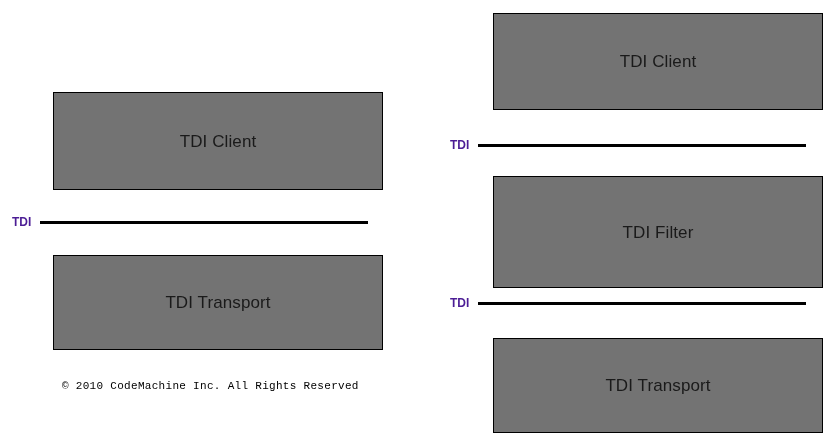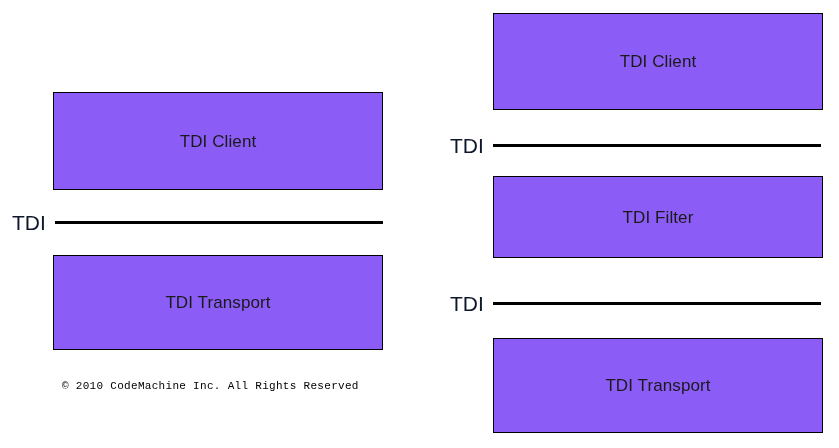--- a/index.html
+++ b/index.html
@@ -22,21 +22,21 @@
     top: 0;
     height: 448px;
   }
   #diagram-left  { left: 0px;   width: 420px; }
   #diagram-right { left: 420px; width: 419px; }
 
   .node-box {
     position: absolute;
     box-sizing: border-box;
     border: 1.6px solid #000000;
-    background: #8b5cf6;
+    background: #737373;
     display: flex;
     align-items: center;
     justify-content: center;
   }
   .node-label {
     font-family: "Liberation Sans", sans-serif;
     font-size: 17px;
     font-weight: 400;
     color: #1a1a1a;
     letter-spacing: 0.1px;
@@ -45,23 +45,23 @@
   }
 
   .iface-row {
     position: absolute;
     display: flex;
     align-items: center;
     height: 22px;
   }
   .iface-label {
     font-family: "Liberation Sans", sans-serif;
-    font-size: 21px;
-    font-weight: 400;
-    color: #0f172a;
+    font-size: 12px;
+    font-weight: 700;
+    color: #4c1d95;
     white-space: nowrap;
     line-height: 1;
   }
   .iface-line {
     height: 3px;
     background: #000000;
     margin-left: 9px;
   }
 
   .copyright {
@@ -78,21 +78,21 @@
   #left-client    { left: 53px; top: 92px;  width: 330px; height: 98px; }
   #left-iface     { left: 12px; top: 211px; }
   #left-iface .iface-line { width: 328px; }
   #left-transport { left: 53px; top: 255px; width: 330px; height: 95px; }
   #left-copyright { left: 62px; top: 381px; }
 
   
   #right-client    { left: 73px; top: 13px;  width: 330px; height: 97px; }
   #right-iface-1   { left: 30px; top: 134px; }
   #right-iface-1 .iface-line { width: 328px; }
-  #right-filter    { left: 73px; top: 176px; width: 330px; height: 82px; }
+  #right-filter    { left: 73px; top: 176px; width: 330px; height: 112px; }
   #right-iface-2   { left: 30px; top: 292px; }
   #right-iface-2 .iface-line { width: 328px; }
   #right-transport { left: 73px; top: 338px; width: 330px; height: 95px; }
 </style>
 </head>
 <body>
 
 <div id="canvas">
 
   <div class="diagram" id="diagram-left">

